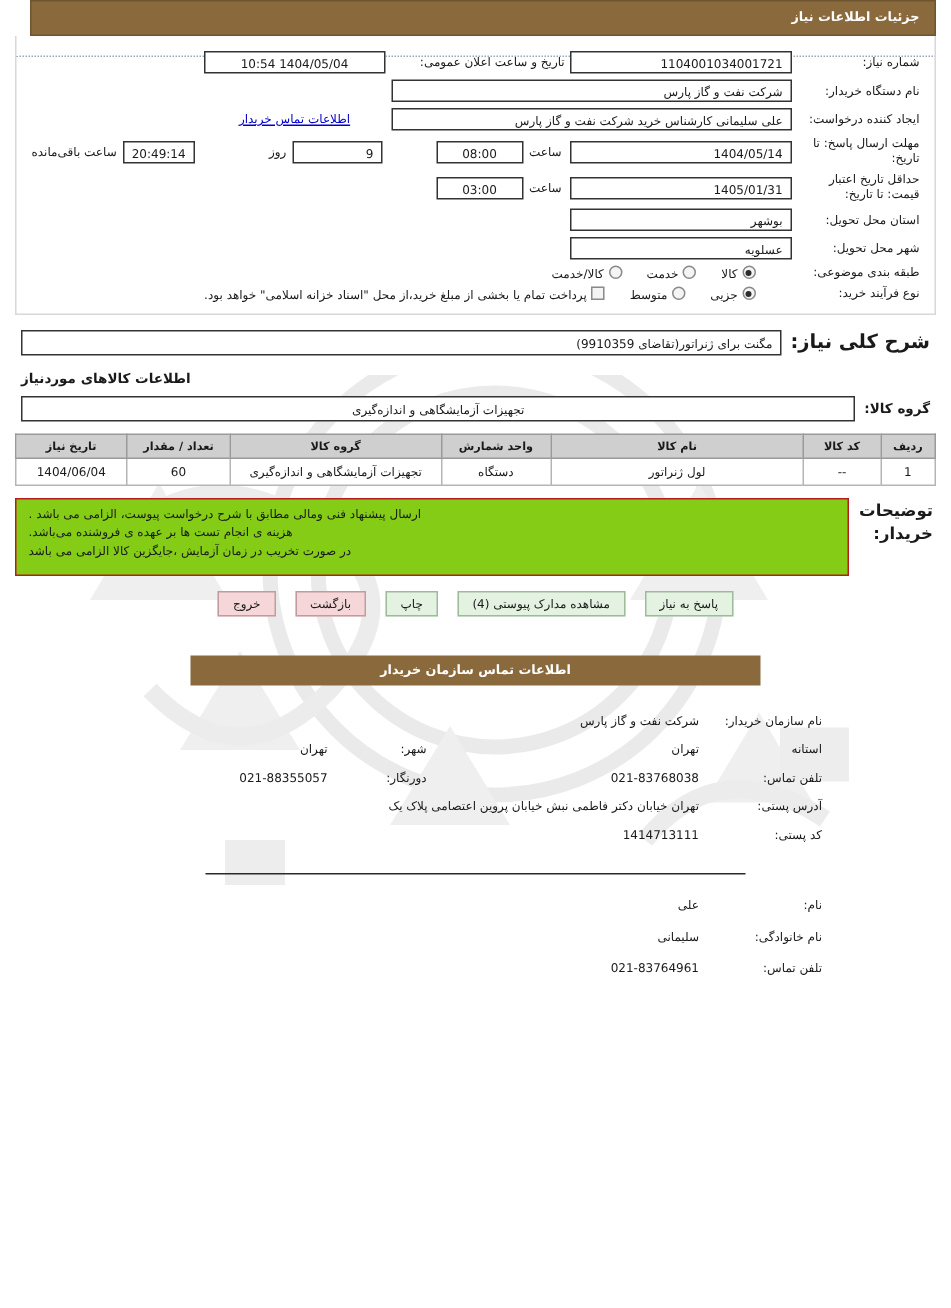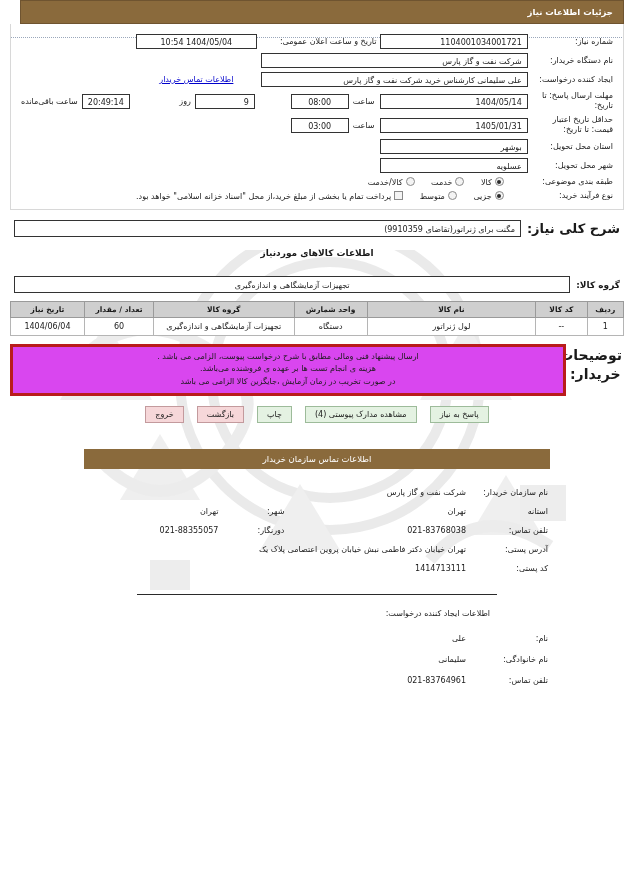--- a/index.html
+++ b/index.html
@@ -128,22 +128,22 @@
   .opt { display: inline-block; margin-left: 14px; white-space: nowrap; }
 
   
   .needsum { display: flex; align-items: center; margin: 10px 4px 0 4px; }
   .needsum .t { font-weight: bold; font-size: 13px; white-space: nowrap; padding-left: 6px; }
   .needsum .box { flex: 1; height: 17px; line-height: 17px; }
 
   .subhead {
     font-weight: bold;
     font-size: 9px;
-    margin: 11px 4px 18px 4px;
-    text-align: center;
+    margin: 11px 4px 6px 4px;
+    text-align: left;
   }
 
   .grouprow { display: flex; align-items: center; margin: 0 4px 8px 4px; }
   .grouprow .t { font-weight: bold; font-size: 9px; white-space: nowrap; padding-left: 6px; }
   .grouprow .box { flex: 1; height: 17px; line-height: 17px; text-align: center; }
 
   
   table.goods {
     width: 100%;
     border-collapse: collapse;
@@ -163,34 +163,34 @@
     border: 1px solid #b5b5b5;
     padding: 4px 2px;
     text-align: center;
     font-size: 8px;
   }
 
   
   .notes { display: flex; align-items: stretch; margin: 0 0 10px 0; }
   .notes .t {
     font-weight: bold;
-    font-size: 14px;
+    font-size: 11px;
     width: 52px;
-    text-align: left;
+    text-align: right;
     padding: 2px 2px 0 4px;
     line-height: 1.35;
   }
   .notes .bodybox {
     flex: 1;
-    border: 3px solid #b91c1c;
-    background: #d946ef;
+    border: 1px solid #b91c1c;
+    background: #84cc16;
     padding: 4px 8px 5px 8px;
     font-size: 8px;
     line-height: 1.55;
-    text-align: center;
+    text-align: left;
     min-height: 52px;
     box-sizing: border-box;
   }
 
   
   .btnbar {
     display: flex;
     justify-content: center;
     gap: 13px;
     margin: 6px 0 0 0;
@@ -204,26 +204,26 @@
     box-sizing: border-box;
     cursor: pointer;
   }
   .btn.green { background: #e4f2e2; border-color: #9dbb9a; color: #1a1a1a; text-align: center; }
   .btn.pink  { background: #f6d7d9; border-color: #c39a9d; color: #1a1a1a; }
 
   
   .contact-bar {
     background: #8a6a3c;
     color: #fff;
-    font-weight: normal;
+    font-weight: bold;
     font-size: 8.5px;
     padding: 5px 10px;
     text-align: center;
     margin: 26px auto 0 auto;
-    width: 466px;
+    width: 380px;
     box-sizing: border-box;
   }
   table.contact {
     margin: 14px auto 0 auto;
     border-collapse: collapse;
     font-size: 8px;
     width: 470px;
   }
   table.contact td { padding: 5px 4px; font-size: 8px; vertical-align: top; }
   .c-lbl { width: 68px; white-space: nowrap; font-size: 8px; }
@@ -515,21 +515,20 @@
       </tr>
       <tr>
         <td class="c-lbl">کد پستی:</td>
         <td class="c-val" colspan="3">1414713111</td>
       </tr>
     </tbody>
       </table>
 
     <hr class="hr-dark">
 
-    <div class="creator-title">اطلاعات ایجاد کننده درخواست:</div>
 
     <table class="creator">
       <tbody>
           <tr>
         <td class="c-lbl">نام:</td>
         <td class="c-val">علی</td>
         <td></td>
       </tr>
       <tr>
         <td class="c-lbl">نام خانوادگی:</td>

